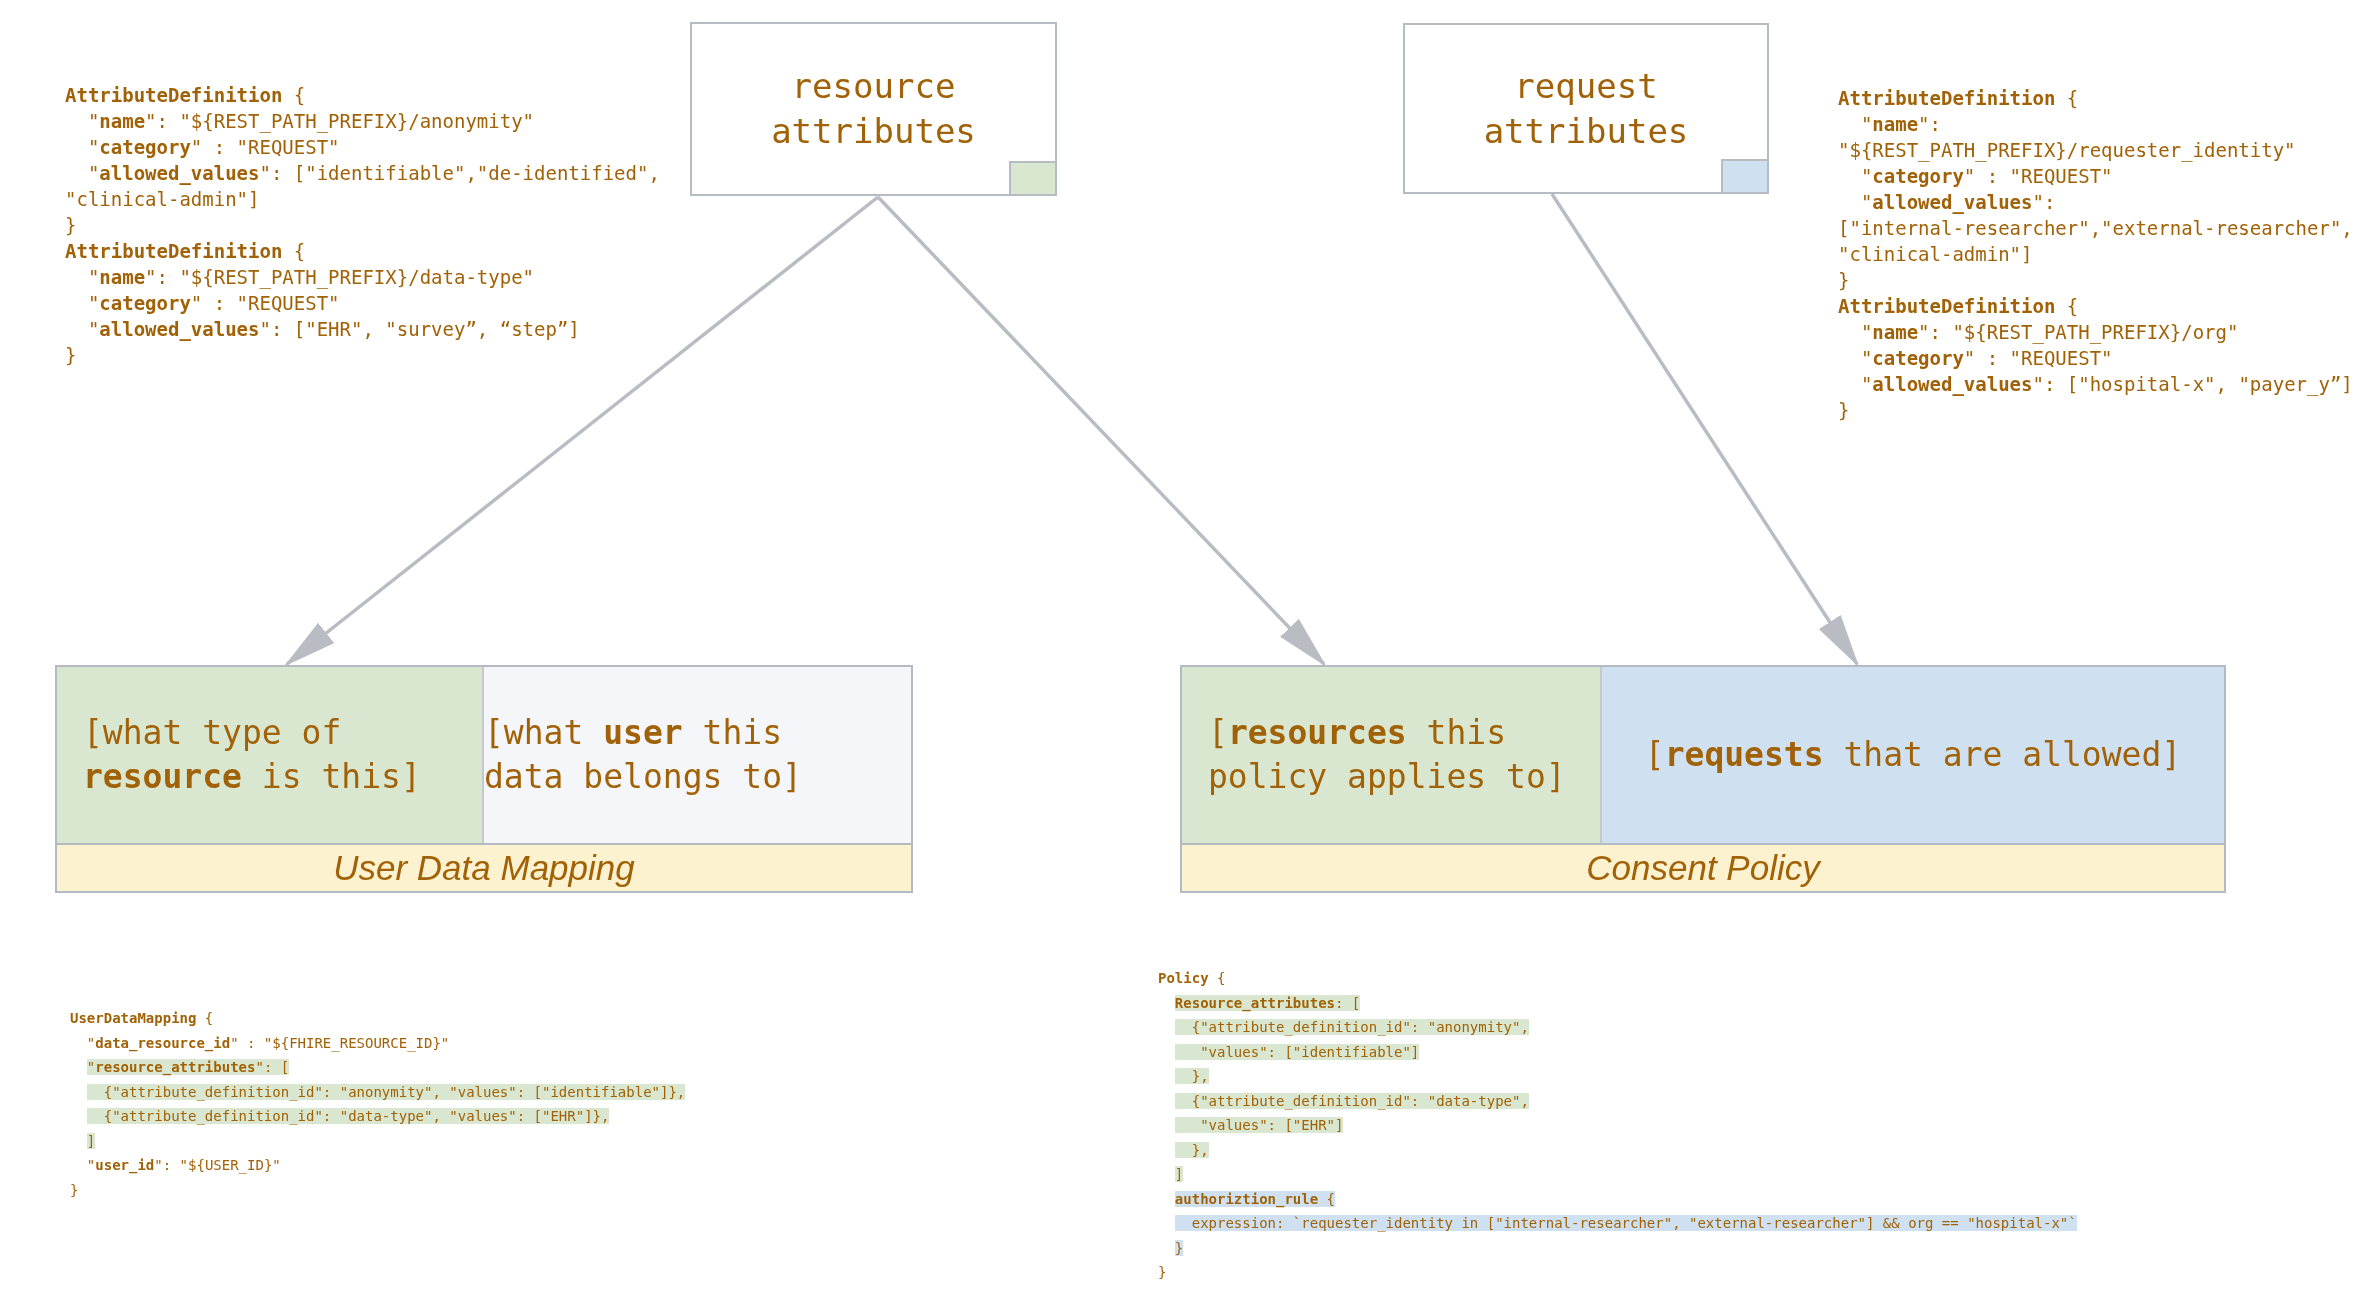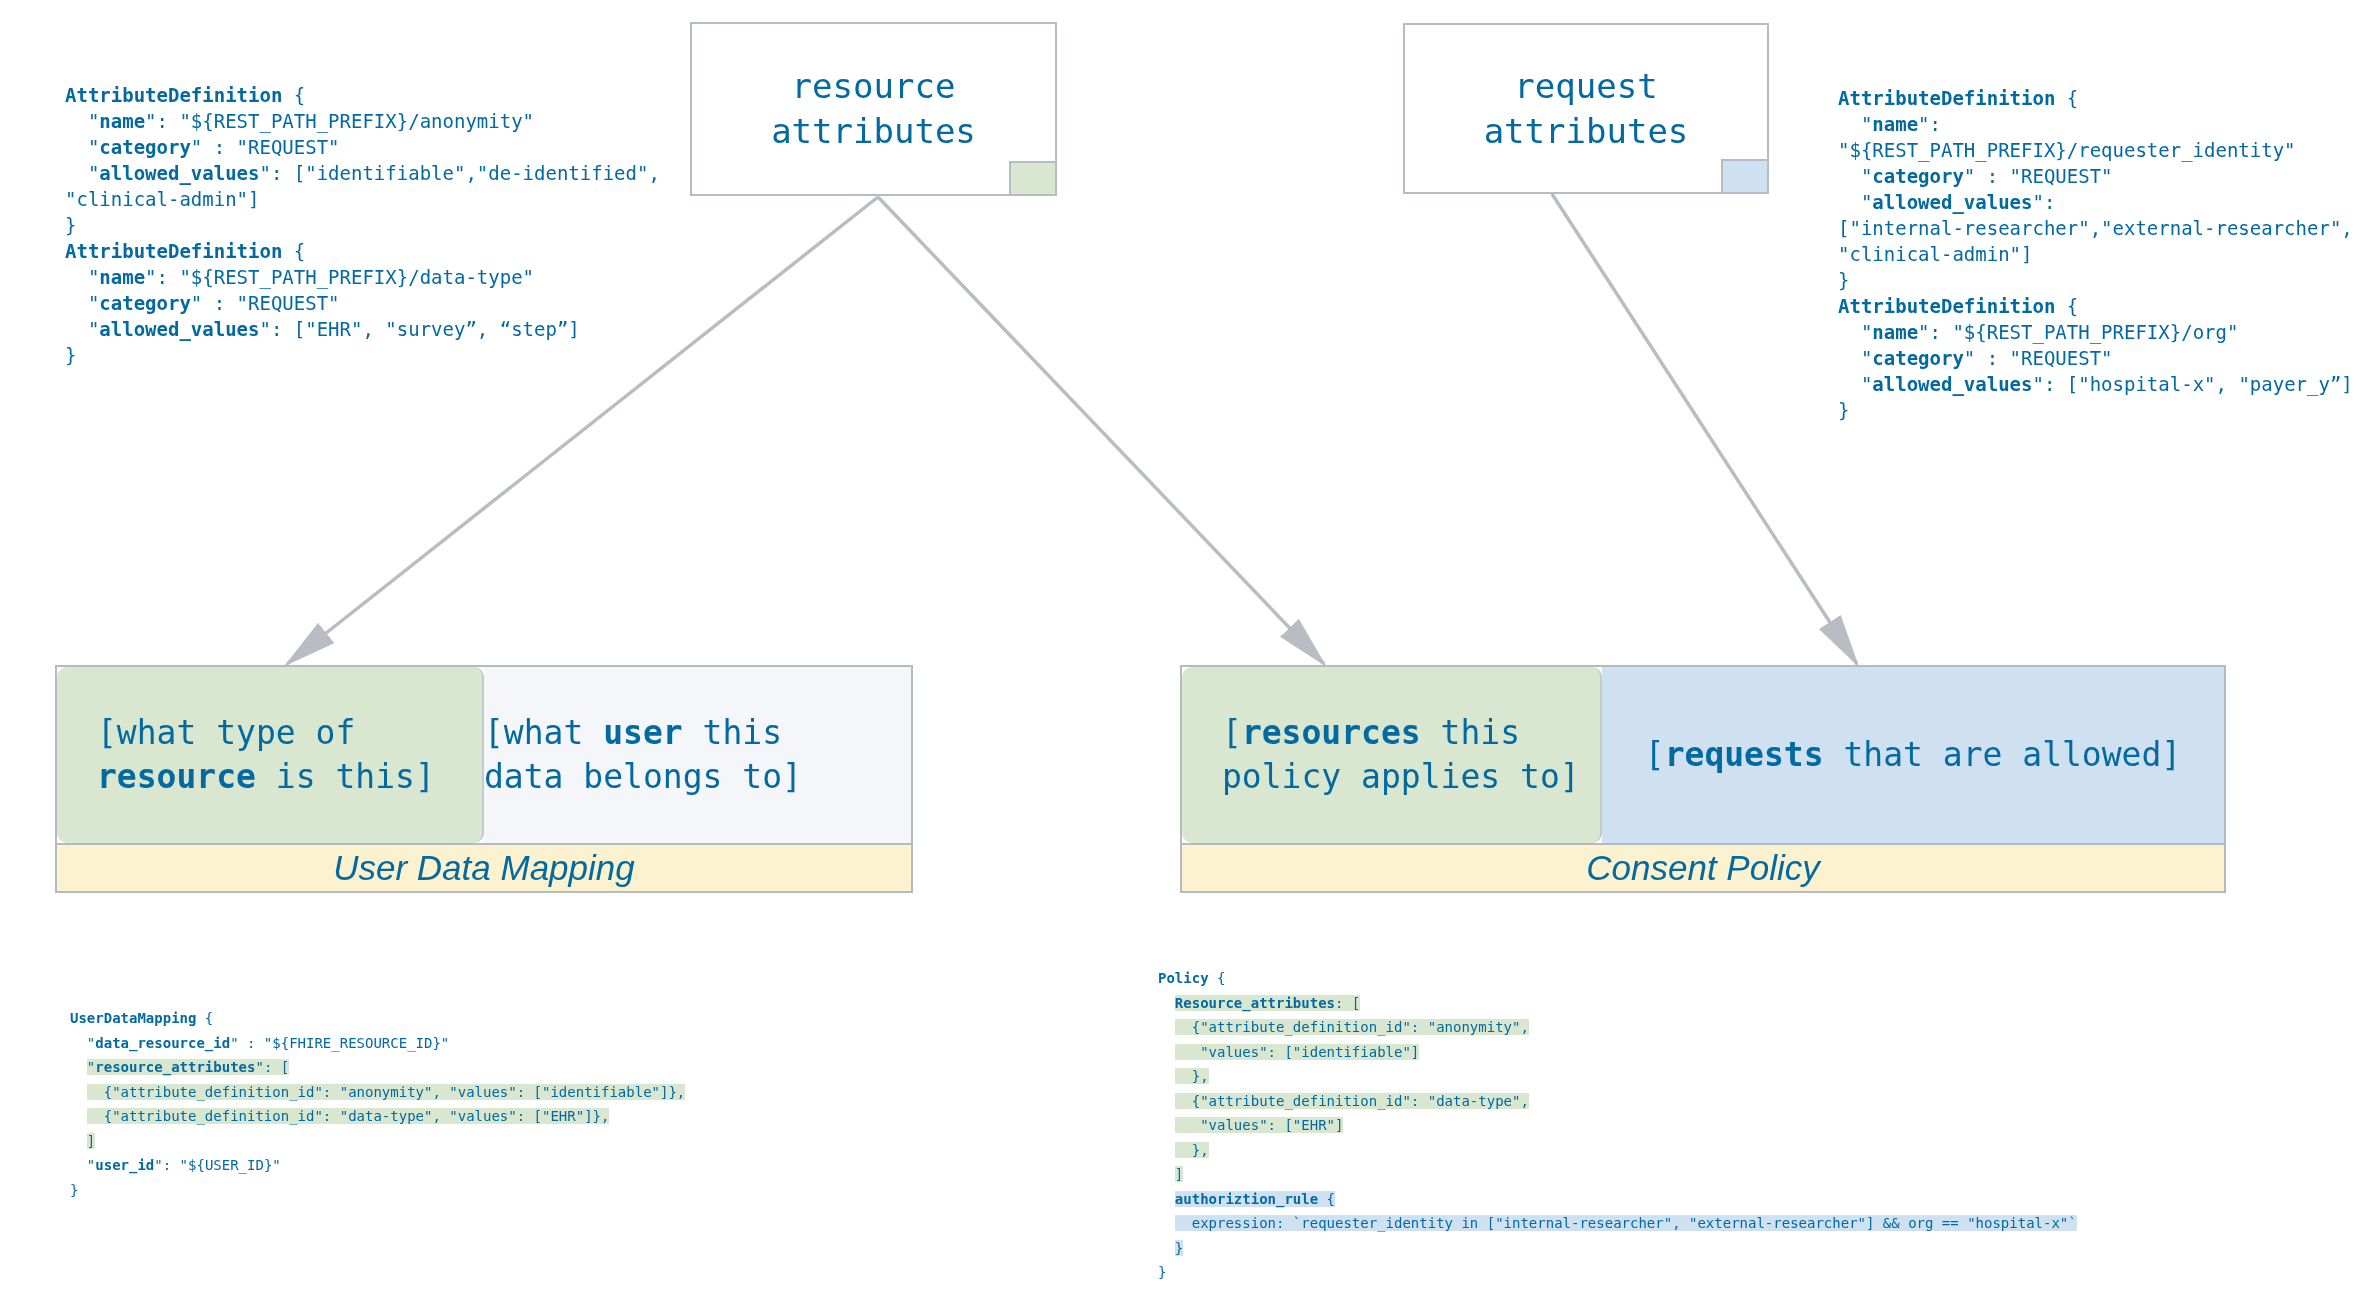--- a/index.html
+++ b/index.html
@@ -3,21 +3,21 @@
 <meta charset="utf-8">
 <style>
   html, body { margin: 0; padding: 0; background: #ffffff; }
   #canvas {
     position: relative;
     width: 2362px;
     height: 1292px;
     background: #ffffff;
     overflow: hidden;
     font-family: "DejaVu Sans Mono", monospace;
-    color: #0369a1;
+    color: #a16207;
   }
 
   
   .code { position: absolute; white-space: pre; }
   .code .code-line { white-space: pre; }
   .code-top { font-size: 19px; line-height: 26px; }
   .code-bottom { font-size: 14px; line-height: 24.5px; }
   .hl-green { background: #d9e7d1; }
   .hl-blue  { background: #cfe1f1; }
   #code-top-left    { left: 65px;   top: 82px;  }
@@ -55,21 +55,21 @@
   }
   #udm-table     { left: 55px;   top: 665px; width: 858px;  }
   #consent-table { left: 1132px; top: 665px; width: 1046px; margin-left: 48px; }
   .cells { display: flex; height: 176px; }
   .cell {
     display: flex; align-items: center;
     font-size: 33px; line-height: 44px;
     white-space: pre-line;
     box-sizing: border-box;
   }
-  .cell-pad { padding-left: 40px; border-radius: 10px; }
+  .cell-pad { padding-left: 26px; }
   #udm-table .cell-left  { width: 50%; background: #d9e7d1; border-right: 2px solid #c3c9cf; }
   #udm-table .cell-right { width: 50%; background: #f4f6f9; }
   #consent-table .cell-left  { width: 420px; background: #d9e7d1; border-right: 2px solid #c3c9cf; }
   #consent-table .cell-right { flex: 1; background: #cfe1f1; justify-content: center; }
   .title-bar {
     height: 48px;
     background: #fcf2cf;
     border-top: 2px solid #b3bac1;
     display: flex; align-items: center; justify-content: center;
     font-family: "Liberation Sans", sans-serif;

